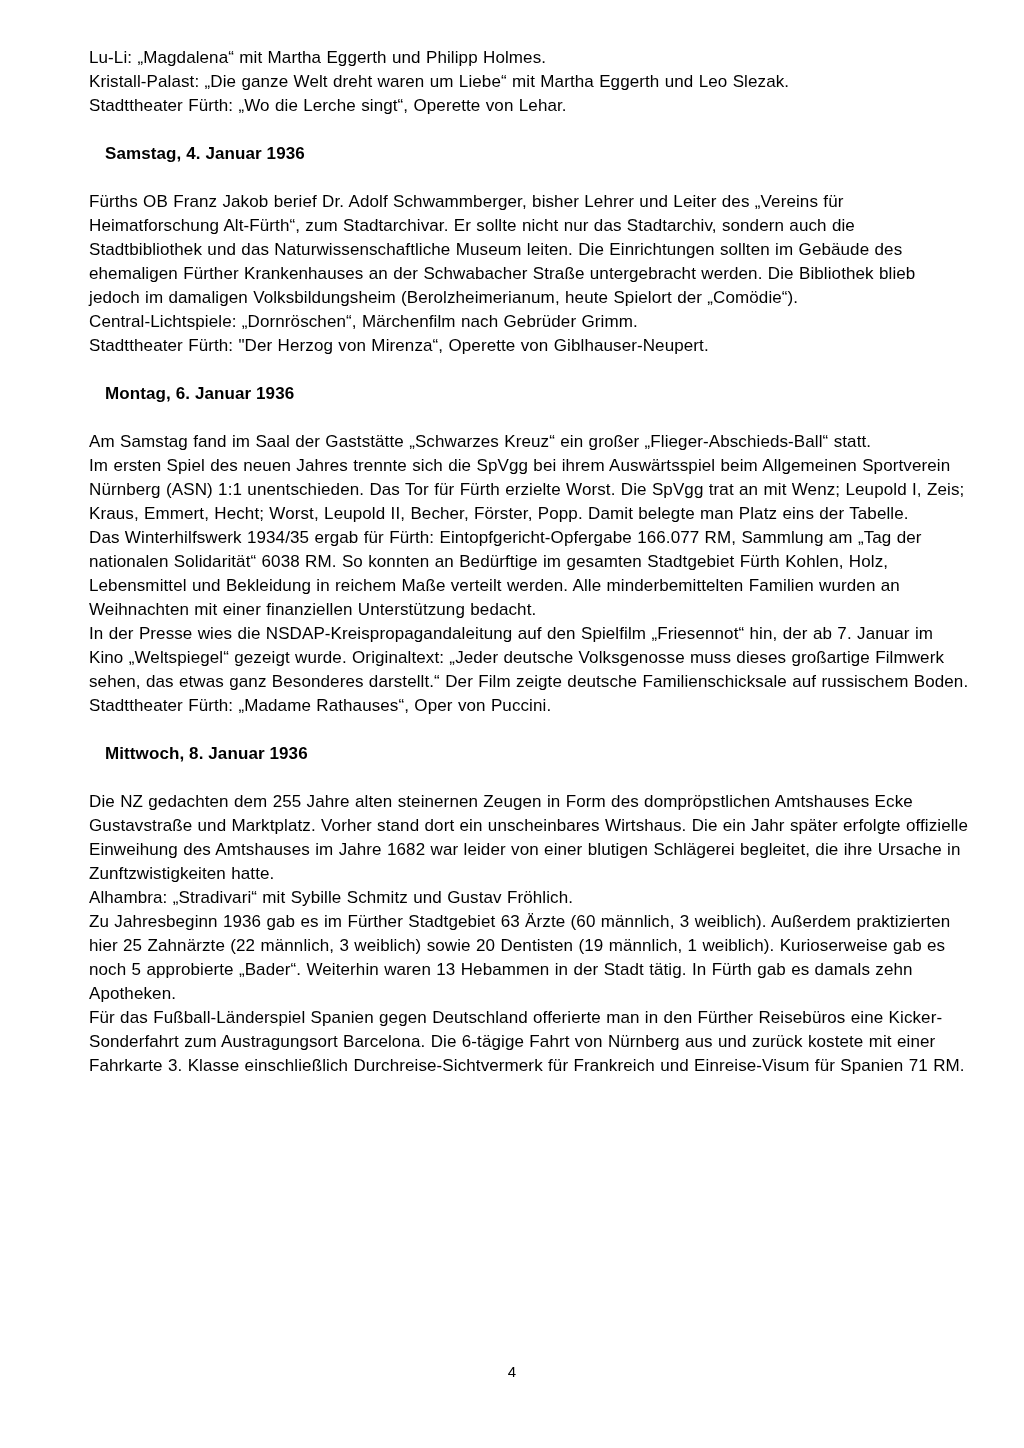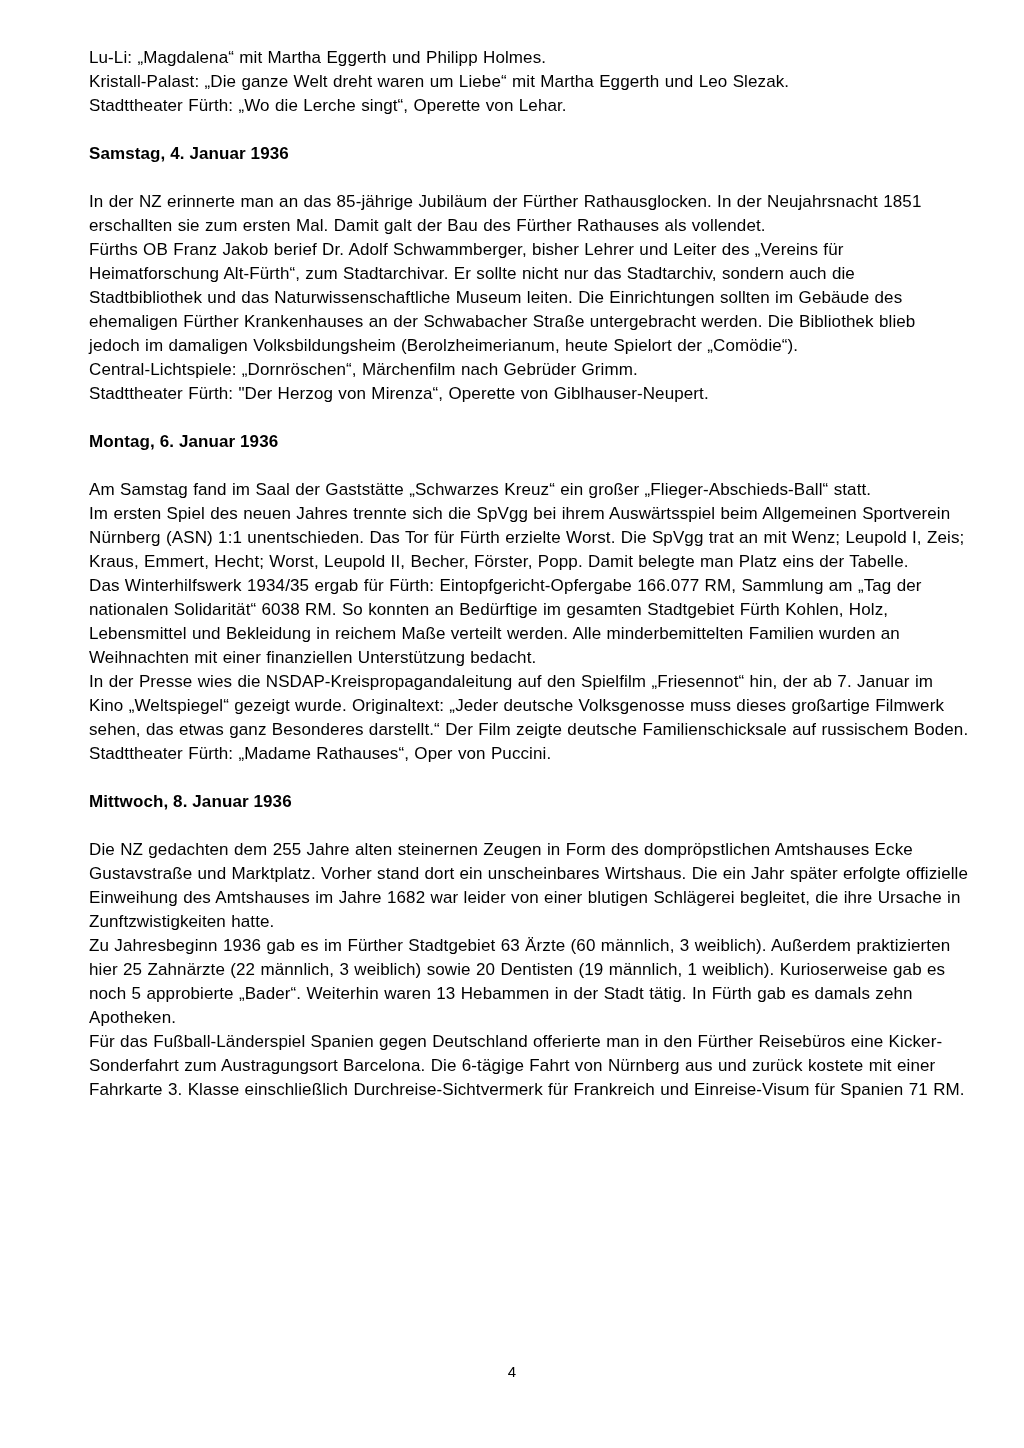--- a/index.html
+++ b/index.html
@@ -28,21 +28,21 @@
     width: 882px;
   }
   .content p {
     margin: 0;
     font-size: 17px;
     line-height: 24px;
     letter-spacing: 0.1px;
     word-spacing: 0.5px;
   }
   .content h2 {
-    margin: 24px 0 24px 0;
+    margin: 24px 0 24px 16px;
     font-size: 17px;
     line-height: 24px;
     font-weight: bold;
     letter-spacing: 0.1px;
   }
   .page-footer {
     position: absolute;
     left: 0;
     top: 1362px;
     width: 1024px;
@@ -57,38 +57,38 @@
 
 <div class="page">
   <div class="content" id="content">
       <div>
         <p>Lu-Li: „Magdalena“ mit Martha Eggerth und Philipp Holmes.</p>
         <p>Kristall-Palast: „Die ganze Welt dreht waren um Liebe“ mit Martha Eggerth und Leo Slezak.</p>
         <p>Stadttheater Fürth: „Wo die Lerche singt“, Operette von Lehar.</p>
       </div>
       <div>
         <h2>Samstag, 4. Januar 1936</h2>
-        <p>In der NZ erinnerte man an das 85-jährige Jubiläum der Fürther Rathausglocken. In der Neujahrsnacht 1851 erschallten sie zum ersten Mal. Damit galt der Bau des Fürther Rathauses als vollendet.</p>
         <p>Fürths OB Franz Jakob berief Dr. Adolf Schwammberger, bisher Lehrer und Leiter des „Vereins für Heimatforschung Alt-Fürth“, zum Stadtarchivar. Er sollte nicht nur das Stadtarchiv, sondern auch die Stadtbibliothek und das Naturwissenschaftliche Museum leiten. Die Einrichtungen sollten im Gebäude des ehemaligen Fürther Krankenhauses an der Schwabacher Straße untergebracht werden. Die Bibliothek blieb jedoch im damaligen Volksbildungsheim (Berolzheimerianum, heute Spielort der „Comödie“).</p>
         <p>Central-Lichtspiele: „Dornröschen“, Märchenfilm nach Gebrüder Grimm.</p>
         <p>Stadttheater Fürth: "Der Herzog von Mirenza“, Operette von Giblhauser-Neupert.</p>
       </div>
       <div>
         <h2>Montag, 6. Januar 1936</h2>
         <p>Am Samstag fand im Saal der Gaststätte „Schwarzes Kreuz“ ein großer „Flieger-Abschieds-Ball“ statt.</p>
         <p>Im ersten Spiel des neuen Jahres trennte sich die SpVgg bei ihrem Auswärtsspiel beim Allgemeinen Sportverein Nürnberg (ASN) 1:1 unentschieden. Das Tor für Fürth erzielte Worst. Die SpVgg trat an mit Wenz; Leupold I, Zeis; Kraus, Emmert, Hecht; Worst, Leupold II, Becher, Förster, Popp. Damit belegte man Platz eins der Tabelle.</p>
       </div>
       <div>
         <p>Das Winterhilfswerk 1934/35 ergab für Fürth: Eintopfgericht-Opfergabe 166.077 RM, Sammlung am „Tag der nationalen Solidarität“ 6038 RM. So konnten an Bedürftige im gesamten Stadtgebiet Fürth Kohlen, Holz, Lebensmittel und Bekleidung in reichem Maße verteilt werden. Alle minderbemittelten Familien wurden an Weihnachten mit einer finanziellen Unterstützung bedacht.</p>
         <p>In der Presse wies die NSDAP-Kreispropagandaleitung auf den Spielfilm „Friesennot“ hin, der ab 7. Januar im Kino „Weltspiegel“ gezeigt wurde. Originaltext: „Jeder deutsche Volksgenosse muss dieses großartige Filmwerk sehen, das etwas ganz Besonderes darstellt.“ Der Film zeigte deutsche Familienschicksale auf russischem Boden.</p>
         <p>Stadttheater Fürth: „Madame Rathauses“, Oper von Puccini.</p>
       </div>
       <div>
         <h2>Mittwoch, 8. Januar 1936</h2>
         <p>Die NZ gedachten dem 255 Jahre alten steinernen Zeugen in Form des dompröpstlichen Amtshauses Ecke Gustavstraße und Marktplatz. Vorher stand dort ein unscheinbares Wirtshaus. Die ein Jahr später erfolgte offizielle Einweihung des Amtshauses im Jahre 1682 war leider von einer blutigen Schlägerei begleitet, die ihre Ursache in Zunftzwistigkeiten hatte.</p>
+        <p>Alhambra: „Stradivari“ mit Sybille Schmitz und Gustav Fröhlich.</p>
       </div>
       <div>
         <p>Zu Jahresbeginn 1936 gab es im Fürther Stadtgebiet 63 Ärzte (60 männlich, 3 weiblich). Außerdem praktizierten hier 25 Zahnärzte (22 männlich, 3 weiblich) sowie 20 Dentisten (19 männlich, 1 weiblich). Kurioserweise gab es noch 5 approbierte „Bader“. Weiterhin waren 13 Hebammen in der Stadt tätig. In Fürth gab es damals zehn Apotheken.</p>
         <p>Für das Fußball-Länderspiel Spanien gegen Deutschland offerierte man in den Fürther Reisebüros eine Kicker-Sonderfahrt zum Austragungsort Barcelona. Die 6-tägige Fahrt von Nürnberg aus und zurück kostete mit einer Fahrkarte 3. Klasse einschließlich Durchreise-Sichtvermerk für Frankreich und Einreise-Visum für Spanien 71 RM.</p>
       </div>
     </div>
 </div>
 
 <div class="page-footer">4</div>
 

